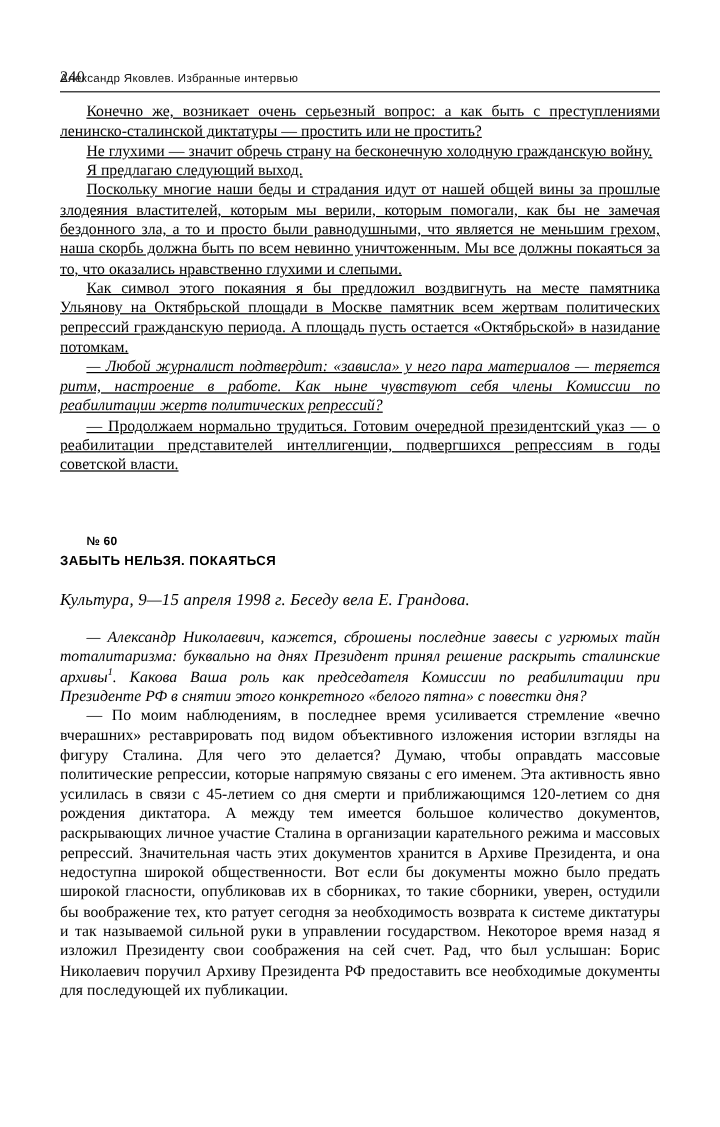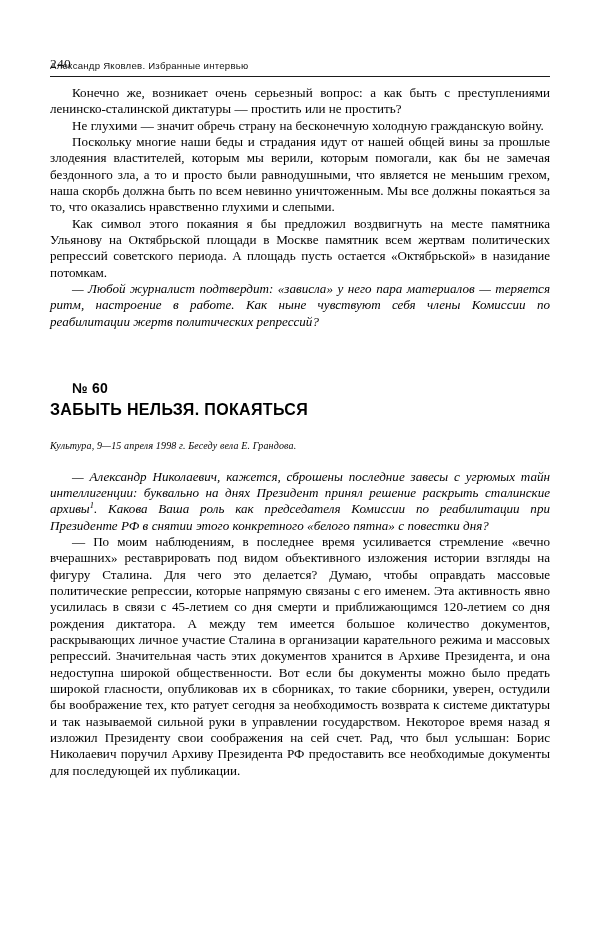--- a/index.html
+++ b/index.html
@@ -50,20 +50,21 @@
     font-family: "Liberation Sans", "DejaVu Sans", sans-serif;
     font-size: 9.6px;
     letter-spacing: 0.25px;
     color: #111;
     white-space: nowrap;
   }
 
   
   .body-block {
     margin-top: 8px;
+    text-decoration: underline;
   }
   p.para {
     margin: 0;
     text-indent: 22px;
     text-align: justify;
     font-size: 13.1px;
     line-height: 16.35px;
     word-spacing: 0.1px;
     hyphens: manual;
   }
@@ -80,67 +81,69 @@
   .section-gap {
     height: 50px;
   }
 
   
   .entry-number {
     margin: 0 0 5px 0;
     padding-left: 22px;
     font-family: "Liberation Sans", "DejaVu Sans", sans-serif;
     font-weight: bold;
-    font-size: 14px;
+    font-size: 10px;
     letter-spacing: 0.2px;
     color: #000;
   }
   .entry-title {
     margin: 0;
     font-family: "Liberation Sans", "DejaVu Sans", sans-serif;
     font-weight: bold;
-    font-size: 16px;
+    font-size: 11px;
     letter-spacing: 0.35px;
     color: #000;
   }
   .entry-source {
     margin: 19px 0 0 0;
     font-style: italic;
-    font-size: 10px;
+    font-size: 14px;
     line-height: 16.35px;
     letter-spacing: 0.15px;
   }
   .after-source {
     margin-top: 14px;
   }
 </style>
 </head>
 <body>
 
 <div class="page">
 
   <div class="header">
     <div class="folio">240</div>
     <div class="running-title">Александр Яковлев. Избранные интервью</div>
   </div>
 
   <div class="body-block">
     <p class="para">Конечно же, возникает очень серьезный вопрос: а как быть с преступлениями ленинско-сталинской диктатуры — простить или не простить?</p>
     <p class="para">Не глухими — значит обречь страну на бесконечную холодную гражданскую войну.</p>
+    <p class="para">Я предлагаю следующий выход.</p>
     <p class="para">Поскольку многие наши беды и страдания идут от нашей общей вины за прошлые злодеяния властителей, которым мы верили, которым помогали, как бы не замечая бездонного зла, а то и просто были равнодушными, что является не меньшим грехом, наша скорбь должна быть по всем невинно уничтоженным. Мы все должны покаяться за то, что оказались нравственно глухими и слепыми.</p>
-    <p class="para">Как символ этого покаяния я бы предложил воздвигнуть на месте памятника Ульянову на Октябрьской площади в Москве памятник всем жертвам политических репрессий советского периода. А площадь пусть остается «Октябрьской» в назидание потомкам.</p>
+    <p class="para">Как символ этого покаяния я бы предложил воздвигнуть на месте памятника Ульянову на Октябрьской площади в Москве памятник всем жертвам политических репрессий гражданскую периода. А площадь пусть остается «Октябрьской» в назидание потомкам.</p>
     <p class="para italic">— Любой журналист подтвердит: «зависла» у него пара материалов — теряется ритм, настроение в работе. Как ныне чувствуют себя члены Комиссии по реабилитации жертв политических репрессий?</p>
+    <p class="para">— Продолжаем нормально трудиться. Готовим очередной президентский указ — о реабилитации представителей интеллигенции, подвергшихся репрессиям в годы советской власти.</p>
   </div>
 
   <div class="section-gap"></div>
 
   <div>
     <p class="entry-number">№ 60</p>
     <p class="entry-title">ЗАБЫТЬ НЕЛЬЗЯ. ПОКАЯТЬСЯ</p>
     <p class="entry-source">Культура, 9—15 апреля 1998 г. Беседу вела Е. Грандова.</p>
   </div>
 
   <div class="after-source">
-    <p class="para italic"><span>— Александр Николаевич, кажется, сброшены последние завесы с угрюмых тайн интеллигенции: буквально на днях Президент принял решение раскрыть сталинские архивы</span><span class="sup">1</span><span>. Какова Ваша роль как председателя Комиссии по реабилитации при Президенте РФ в снятии этого конкретного «белого пятна» с повестки дня?</span></p>
+    <p class="para italic"><span>— Александр Николаевич, кажется, сброшены последние завесы с угрюмых тайн тоталитаризма: буквально на днях Президент принял решение раскрыть сталинские архивы</span><span class="sup">1</span><span>. Какова Ваша роль как председателя Комиссии по реабилитации при Президенте РФ в снятии этого конкретного «белого пятна» с повестки дня?</span></p>
     <p class="para">— По моим наблюдениям, в последнее время усиливается стремление «вечно вчерашних» реставрировать под видом объективного изложения истории взгляды на фигуру Сталина. Для чего это делается? Думаю, чтобы оправдать массовые политические репрессии, которые напрямую связаны с его именем. Эта активность явно усилилась в связи с 45-летием со дня смерти и приближающимся 120-летием со дня рождения диктатора. А между тем имеется большое количество документов, раскрывающих личное участие Сталина в организации карательного режима и массовых репрессий. Значительная часть этих документов хранится в Архиве Президента, и она недоступна широкой общественности. Вот если бы документы можно было предать широкой гласности, опубликовав их в сборниках, то такие сборники, уверен, остудили бы воображение тех, кто ратует сегодня за необходимость возврата к системе диктатуры и так называемой сильной руки в управлении государством. Некоторое время назад я изложил Президенту свои соображения на сей счет. Рад, что был услышан: Борис Николаевич поручил Архиву Президента РФ предоставить все необходимые документы для последующей их публикации.</p>
   </div>
 
 </div>
 
 </body></html>

